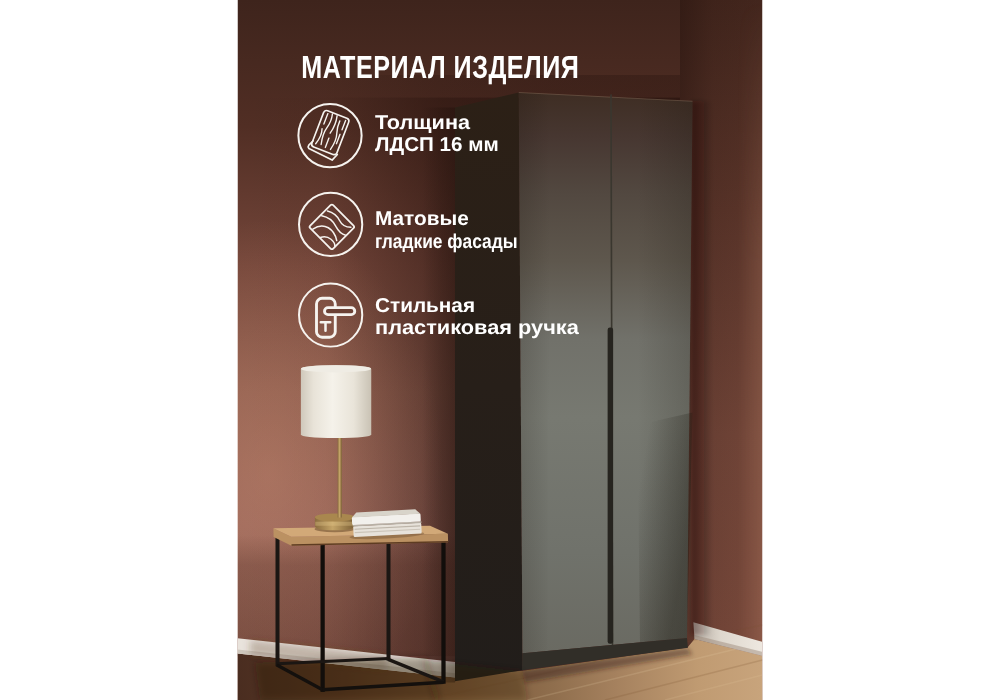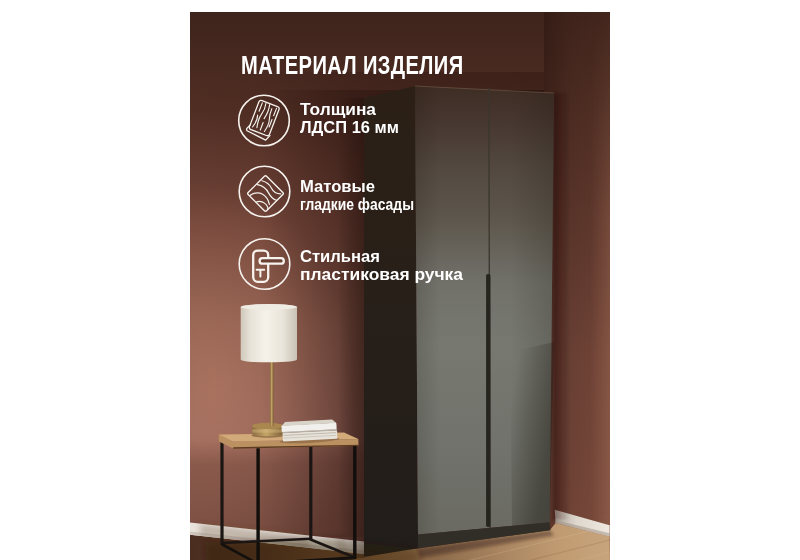--- a/index.html
+++ b/index.html
@@ -1,16 +1,16 @@
 <!DOCTYPE html>
 <html><head>
 <meta charset="utf-8">
 <style>
   html,body{margin:0;padding:0;width:800px;height:560px;background:#ffffff;overflow:hidden}
-  .photo{position:absolute;left:189.5px;top:12px;width:420px;height:496px}
+  .photo{position:absolute;left:189.5px;top:0;width:420px;height:496px}
   svg{display:block}
   text{font-family:"Liberation Sans",sans-serif;font-weight:bold;fill:#ffffff}
 </style>
 </head>
 <body>
 
 <div class="photo">
 <svg width="420" height="560" viewBox="0 0 420 560">
 <defs>
   <filter id="soft" x="-30%" y="-30%" width="160%" height="160%">

